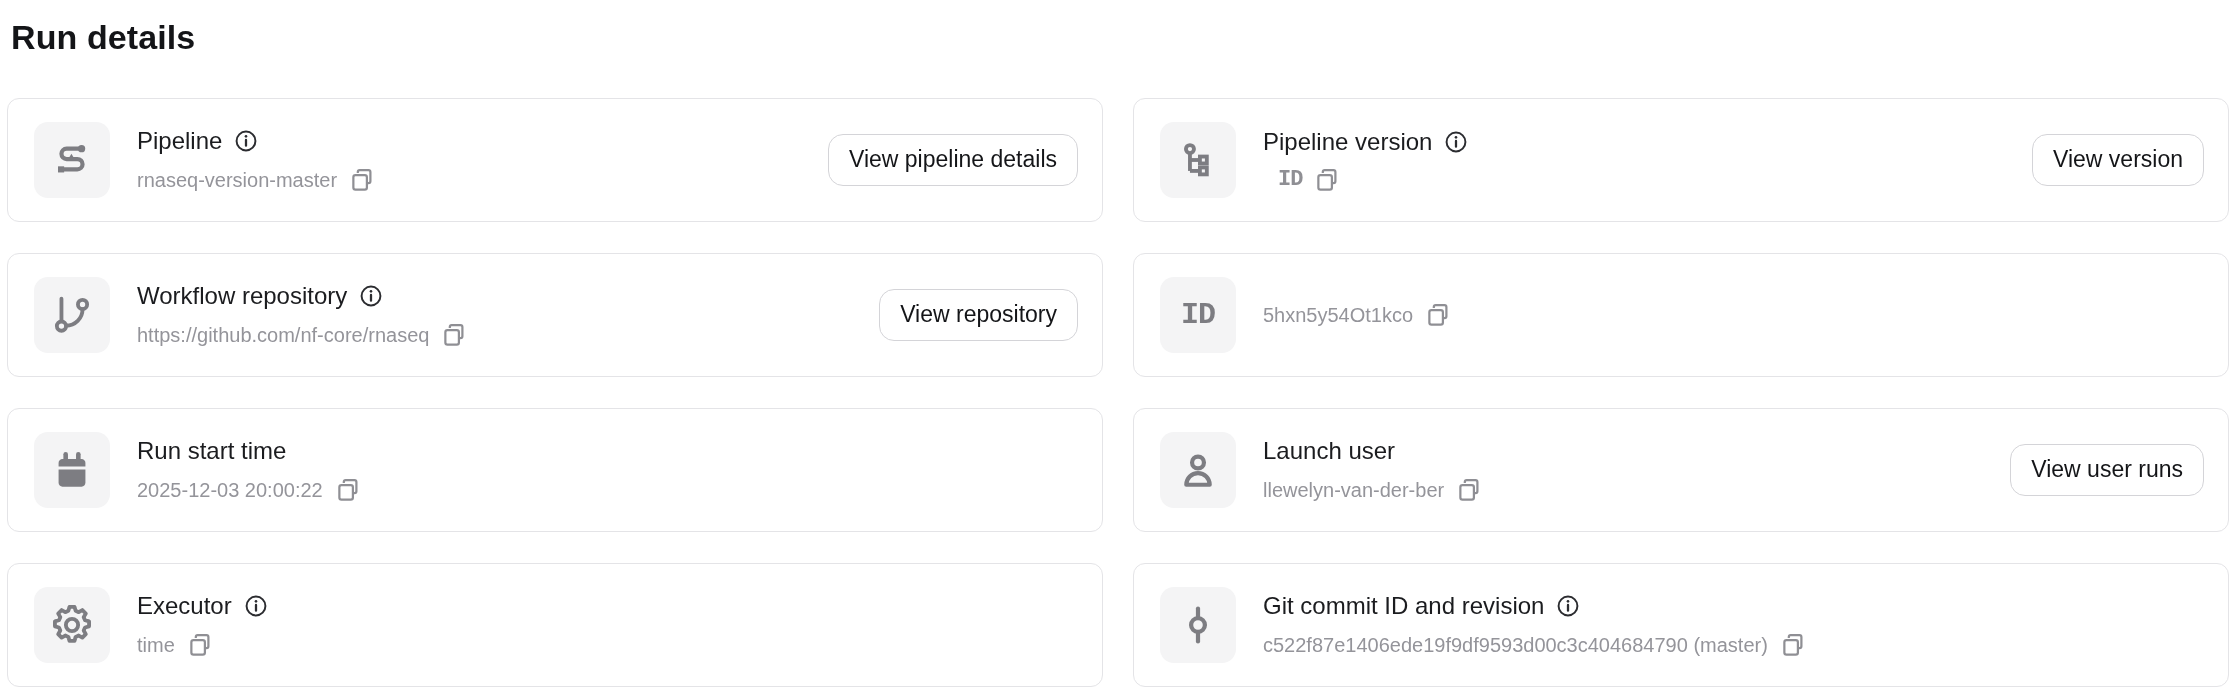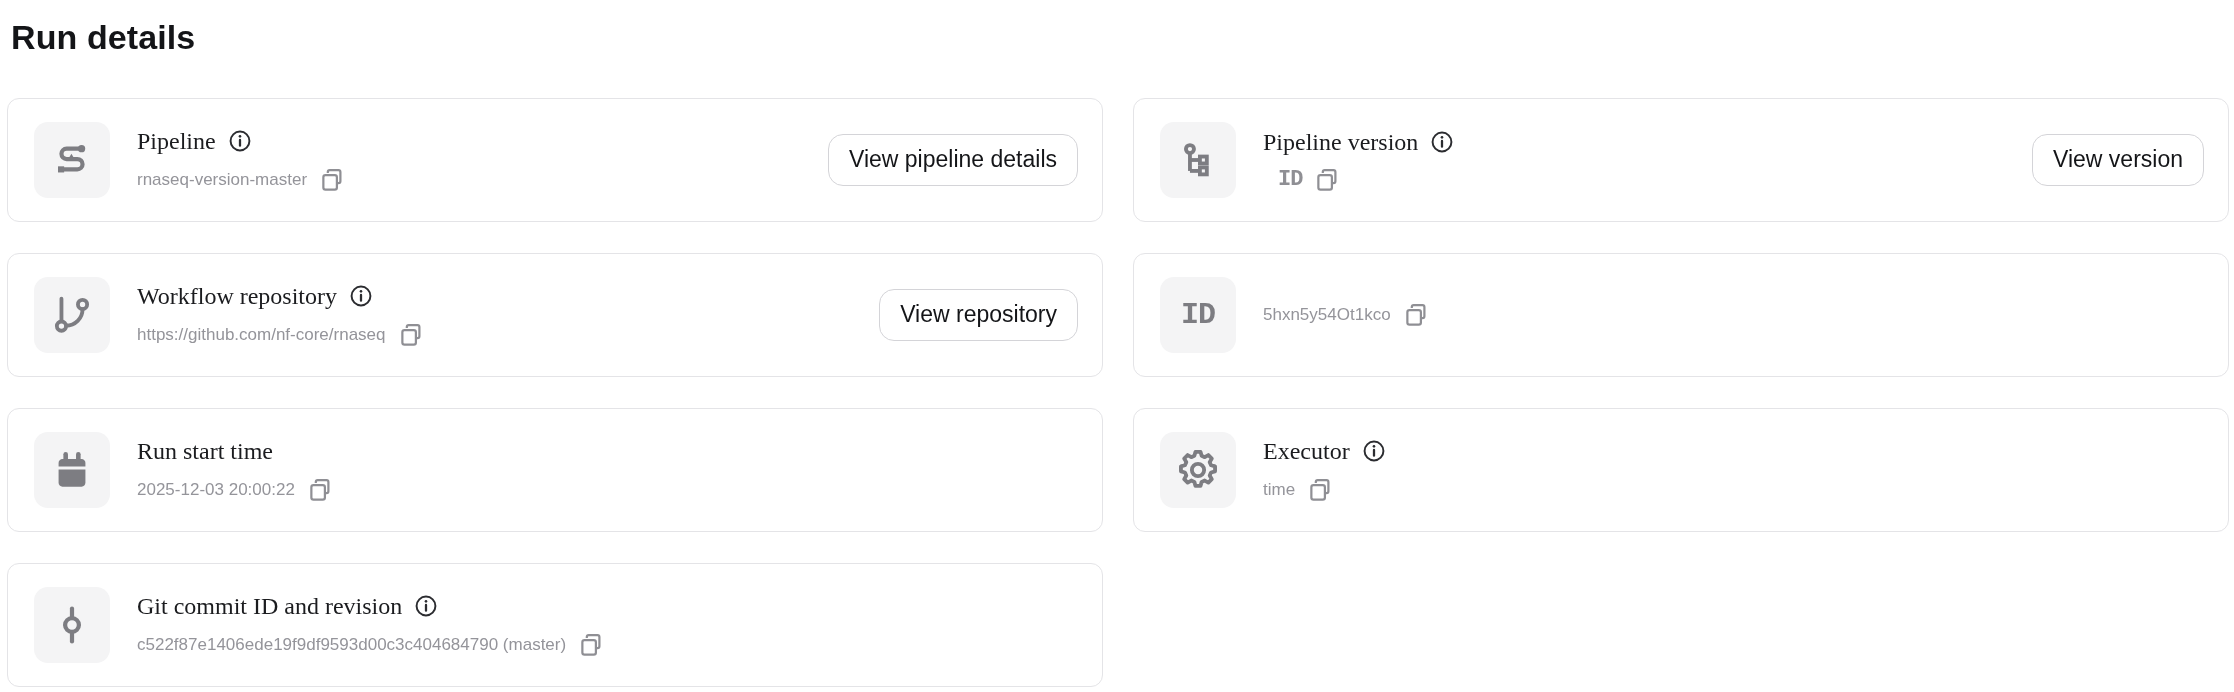--- a/index.html
+++ b/index.html
@@ -27,25 +27,25 @@
     background: #f4f4f5; border-radius: 14px;
     display: flex; align-items: center; justify-content: center;
     margin-right: 27px;
   }
   .icon-tile svg { display: block; }
   .id-tile-text {
     font-family: "Liberation Mono", "DejaVu Sans Mono", monospace;
     font-weight: 700; font-size: 30px; color: #7d7d82; letter-spacing: -1px;
   }
   .card-text { display: flex; flex-direction: column; gap: 9px; min-width: 0; }
-  .label-row { display: flex; align-items: center; gap: 11px; font-family: Liberation Serif, serif; }
+  .label-row { display: flex; align-items: center; gap: 11px; }
   .card-label { font-size: 24px; color: #1b1c1f; line-height: 30px; white-space: nowrap; }
   .info-icon { display: inline-flex; color: #2b2c30; }
   .value-row { display: flex; align-items: center; gap: 11px; }
-  .card-value { font-size: 17px; color: #94949a; line-height: 30px; white-space: nowrap; }
+  .card-value { font-size: 20px; color: #94949a; line-height: 30px; white-space: nowrap; }
   .copy-icon { display: inline-flex; color: #8f8f94; cursor: pointer; }
   .id-badge {
     font-family: "Liberation Mono", "DejaVu Sans Mono", monospace;
     font-weight: 700; font-size: 22px; color: #8f8f94;
     letter-spacing: -1px; margin-left: 15px; cursor: pointer;
   }
   .card-button {
     margin-left: auto; flex-shrink: 0;
     background: #ffffff; border: 1px solid #d4d4d8; border-radius: 15px;
     font-family: "Liberation Sans", "DejaVu Sans", sans-serif;
@@ -192,20 +192,43 @@
               <svg width="28" height="28" viewBox="0 0 24 24" fill="none" stroke="currentColor" stroke-width="1.9">
                 <rect x="4.6" y="7.8" width="11.6" height="12.4" rx="1.8"></rect>
                 <path d="M8.4 6V5.2c0-.9.7-1.6 1.6-1.6h7.6c.9 0 1.6.7 1.6 1.6V13c0 .9-.7 1.6-1.6 1.6h-1.2"></path>
               </svg>
             </span>
           </div>
         </div>
       </div>
       <div class="card">
         <div class="icon-tile">
+          <svg width="46" height="46" viewBox="0 0 24 24" fill="none" stroke="#7d7d82" stroke-width="2.2" stroke-linejoin="round">
+            <circle cx="12" cy="8.1" r="3.1"></circle>
+            <path d="M5.9 19.7a6.1 6.1 0 0 1 12.2 0Z"></path>
+          </svg>
+        </div>
+        <div class="card-text">
+          <div class="label-row">
+            <span class="card-label">Launch user</span>
+          </div>
+          <div class="value-row">
+            <span class="card-value">llewelyn-van-der-ber</span>
+            <span class="copy-icon">
+              <svg width="28" height="28" viewBox="0 0 24 24" fill="none" stroke="currentColor" stroke-width="1.9">
+                <rect x="4.6" y="7.8" width="11.6" height="12.4" rx="1.8"></rect>
+                <path d="M8.4 6V5.2c0-.9.7-1.6 1.6-1.6h7.6c.9 0 1.6.7 1.6 1.6V13c0 .9-.7 1.6-1.6 1.6h-1.2"></path>
+              </svg>
+            </span>
+          </div>
+        </div>
+        <button class="card-button">View user runs</button>
+      </div>
+      <div class="card">
+        <div class="icon-tile">
           <svg width="46" height="46" viewBox="0 0 24 24" fill="none" stroke="#7d7d82" stroke-width="2" stroke-linejoin="round">
             <path d="M13.9 4.6l-.6-2.1h-2.6l-.6 2.1-1.6.7-1.9-1.1-1.8 1.8 1.1 1.9-.7 1.6-2.1.6v2.6l2.1.6.7 1.6-1.1 1.9 1.8 1.8 1.9-1.1 1.6.7.6 2.1h2.6l.6-2.1 1.6-.7 1.9 1.1 1.8-1.8-1.1-1.9.7-1.6 2.1-.6v-2.6l-2.1-.6-.7-1.6 1.1-1.9-1.8-1.8-1.9 1.1z"></path>
             <circle cx="12" cy="12" r="3.2"></circle>
           </svg>
         </div>
         <div class="card-text">
           <div class="label-row">
             <span class="card-label">Executor</span>
             <span class="info-icon">
               <svg width="26" height="26" viewBox="0 0 24 24" fill="none" stroke="currentColor" stroke-width="1.8">

